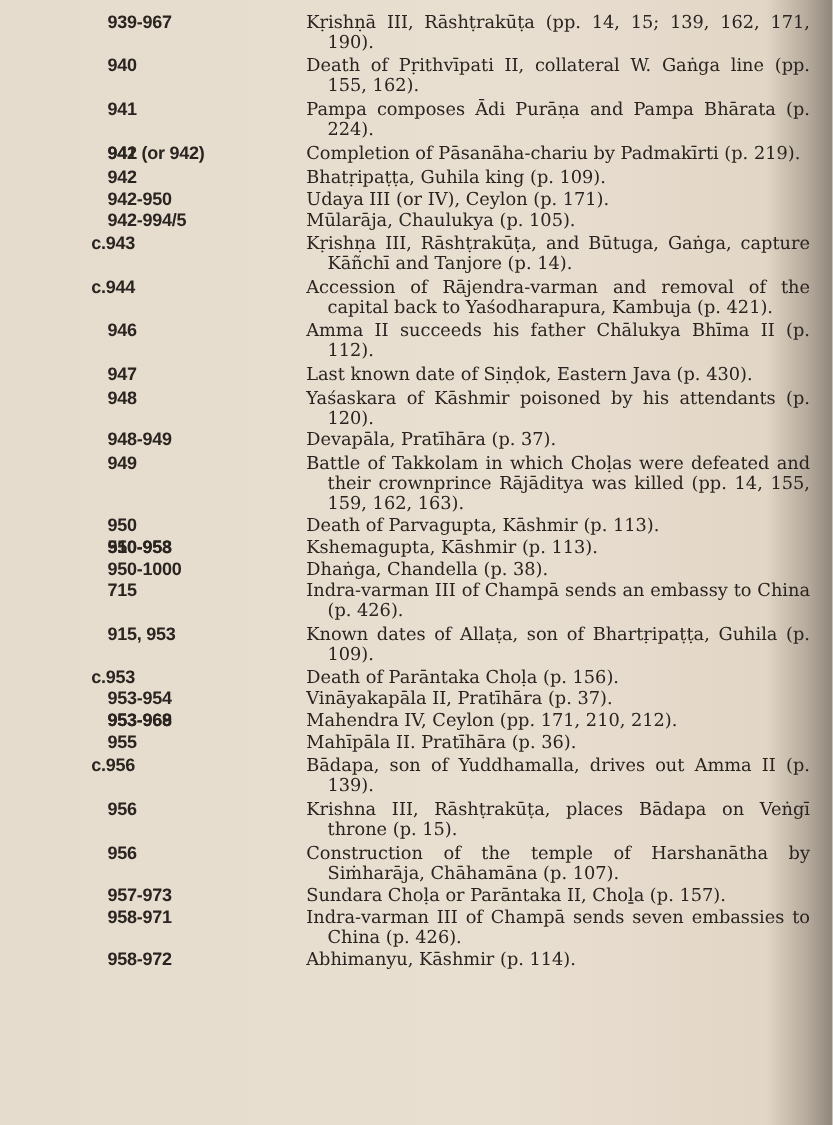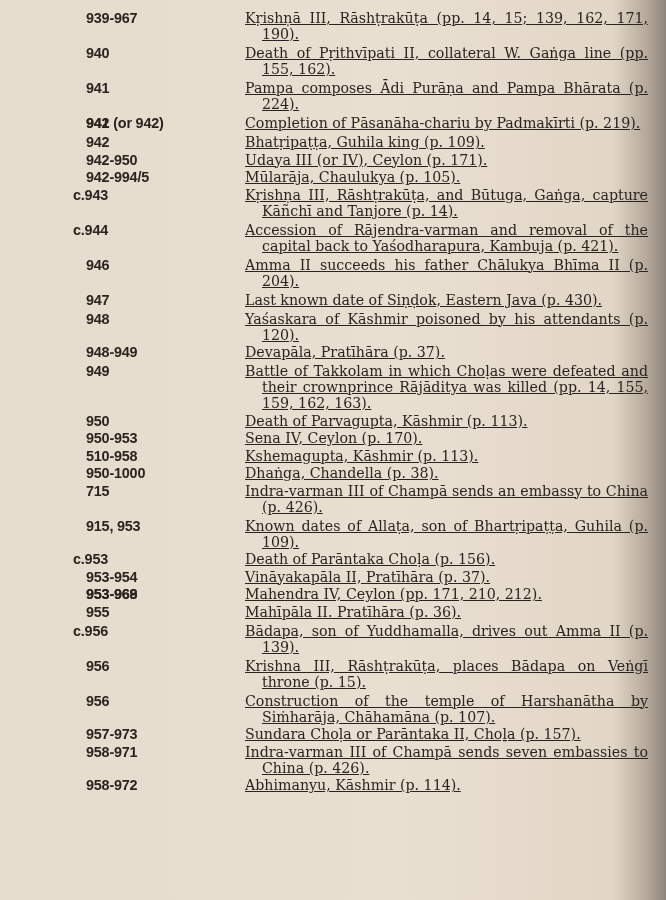--- a/index.html
+++ b/index.html
@@ -25,21 +25,20 @@
     position: absolute; left: 86px; top: 0;
     font-family: "Liberation Sans", sans-serif;
     font-size: 14.4px; font-weight: bold; letter-spacing: -0.2px;
   }
   .date.circa { left: 73px; }
   .text {
     margin-left: 245px; width: 403px;
     text-align: justify;
     padding-left: 17px; text-indent: -17px;
     box-sizing: border-box;
-    text-decoration: underline;
   }
 </style>
 </head>
 <body>
 
 <div class="page">
   <div id="rows">
       <div class="row">
     <span class="date">939-967</span>
     <div class="text">Kṛishṇā III, Rāshṭrakūṭa (pp. 14, 15; 139, 162, 171, 190).</div>
@@ -74,21 +73,21 @@
       <div class="row">
     <span class="date circa">c.943</span>
     <div class="text">Kṛishṇa III, Rāshṭrakūṭa, and Būtuga, Gaṅga, capture Kāñchī and Tanjore (p. 14).</div>
   </div>
       <div class="row gap">
     <span class="date circa">c.944</span>
     <div class="text">Accession of Rājendra-varman and removal of the capital back to Yaśodharapura, Kambuja (p. 421).</div>
   </div>
       <div class="row gap">
     <span class="date">946</span>
-    <div class="text">Amma II succeeds his father Chālukya Bhīma II (p. 204).</div>
+    <div class="text">Amma II succeeds his father Chālukya Bhīma II (p. 112).</div>
   </div>
       <div class="row gap">
     <span class="date">947</span>
     <div class="text">Last known date of Siṇḍok, Eastern Java (p. 430).</div>
   </div>
       <div class="row gap">
     <span class="date">948</span>
     <div class="text">Yaśaskara of Kāshmir poisoned by his attendants (p. 120).</div>
   </div>
       <div class="row">
@@ -98,21 +97,20 @@
       <div class="row gap">
     <span class="date">949</span>
     <div class="text">Battle of Takkolam in which Choḷas were defeated and their crownprince Rājāditya was killed (pp. 14, 155, 159, 162, 163).</div>
   </div>
       <div class="row">
     <span class="date">950</span>
     <div class="text">Death of Parvagupta, Kāshmir (p. 113).</div>
   </div>
       <div class="row">
     <span class="date">950-953</span>
-    <div class="text">Sena IV, Ceylon (p. 170).</div>
   </div>
       <div class="row">
     <span class="date">510-958</span>
     <div class="text">Kshemagupta, Kāshmir (p. 113).</div>
   </div>
       <div class="row">
     <span class="date">950-1000</span>
     <div class="text">Dhaṅga, Chandella (p. 38).</div>
   </div>
       <div class="row">

